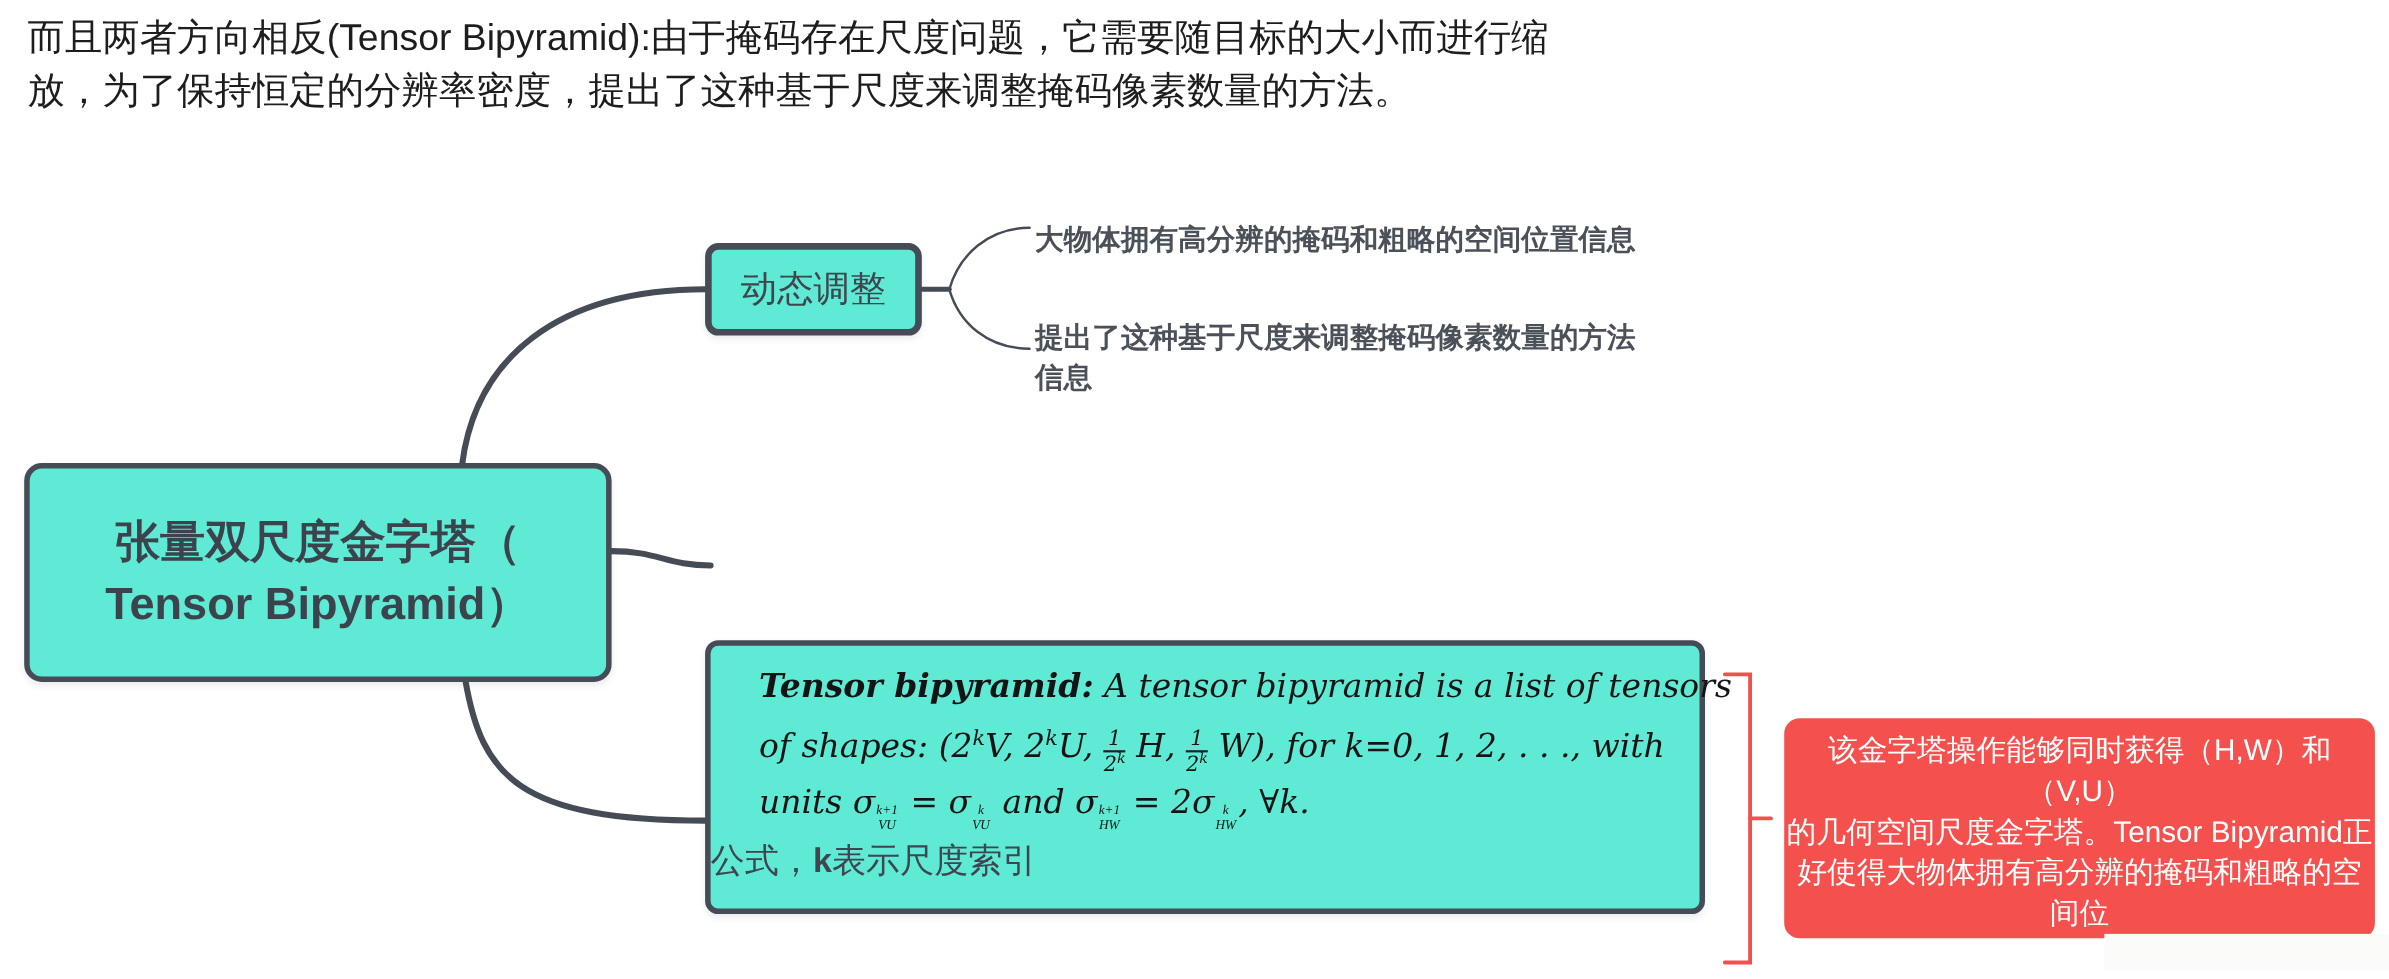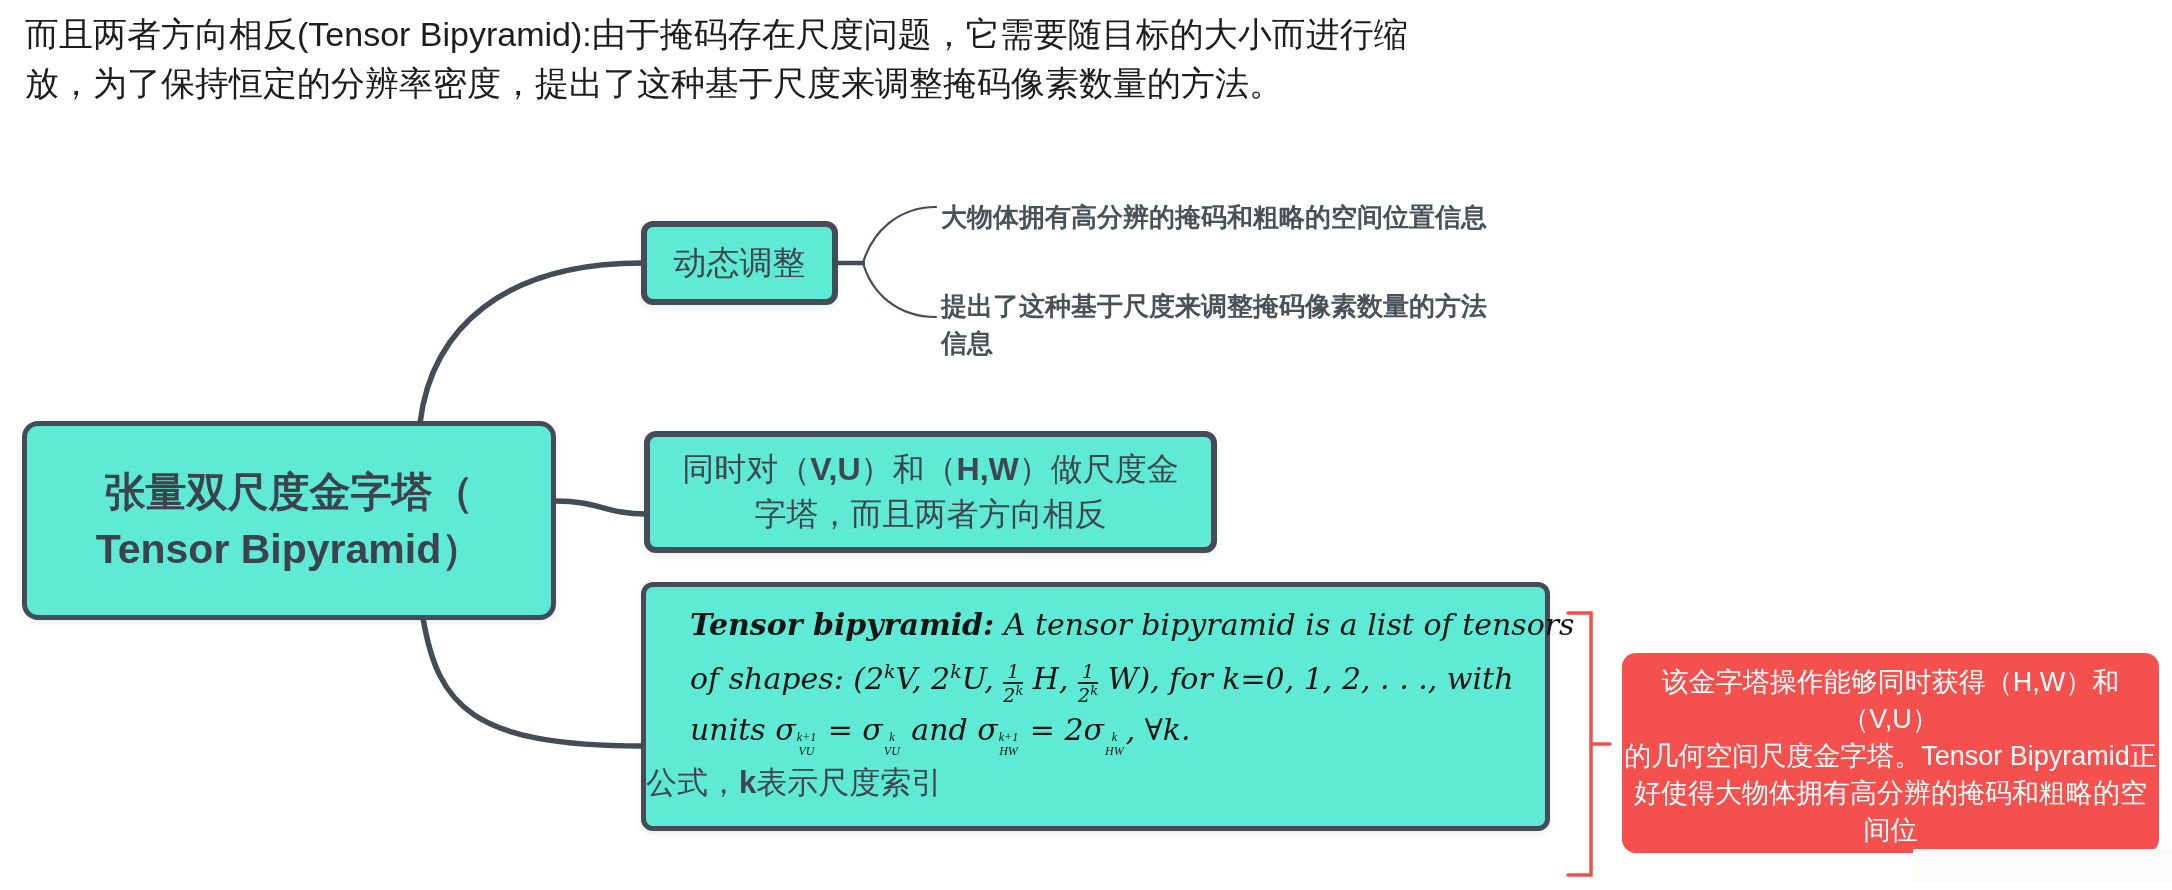--- a/index.html
+++ b/index.html
@@ -83,24 +83,20 @@
 
   <div class="node dyn-node">
     <span>动态调整</span>
   </div>
 
   <div class="child-note one">大物体拥有高分辨的掩码和粗略的空间位置信息</div>
 
   <div class="child-note two">提出了这种基于尺度来调整掩码像素数量的方法
 信息</div>
 
-  <div class="node scale-node">
-    <span><span>同时对（</span><span class="rb">V,U</span><span>）和（</span><span class="rb">H,W</span><span>）做尺度金
-字塔，而且两者方向相反</span></span>
-  </div>
 
   <div class="node formula-node">
     <div class="math">
         <div class="math-line"><span class="mb">Tensor bipyramid:</span><span> A tensor bipyramid is a list of tensors</span></div>
         <div class="math-line"><span>of shapes: (2</span><sup class="msup">k</sup><span>V, 2</span><sup class="msup">k</sup><span>U, </span><span class="frac"><span class="fn">1</span><span class="fd">2<sup>k</sup></span></span><span> H, </span><span class="frac"><span class="fn">1</span><span class="fd">2<sup>k</sup></span></span><span> W), for k=0, 1, 2, . . ., with</span></div>
         <div class="math-line"><span>units σ</span><span class="supsub"><span class="ss-sup">k+1</span><span class="ss-sub">VU</span></span><span> = σ</span><span class="supsub"><span class="ss-sup">k</span><span class="ss-sub">VU</span></span><span> and σ</span><span class="supsub"><span class="ss-sup">k+1</span><span class="ss-sub">HW</span></span><span> = 2σ</span><span class="supsub"><span class="ss-sup">k</span><span class="ss-sub">HW</span></span><span>, ∀k.</span></div>
       </div>
     <div class="caption"><span>公式，</span><span class="rb">k</span><span>表示尺度索引</span></div>
   </div>
 

